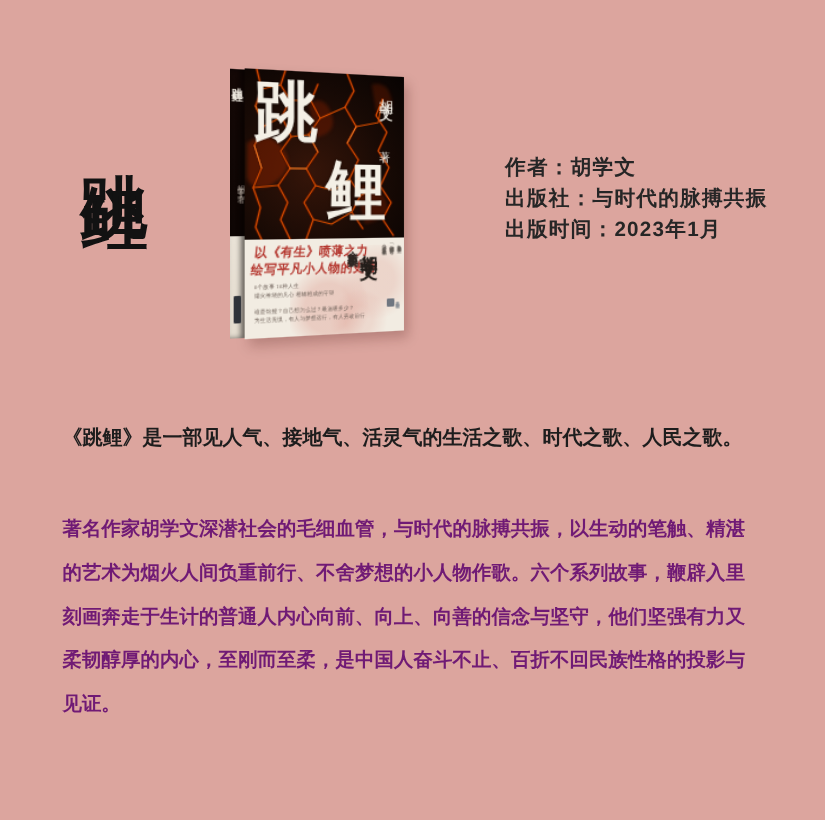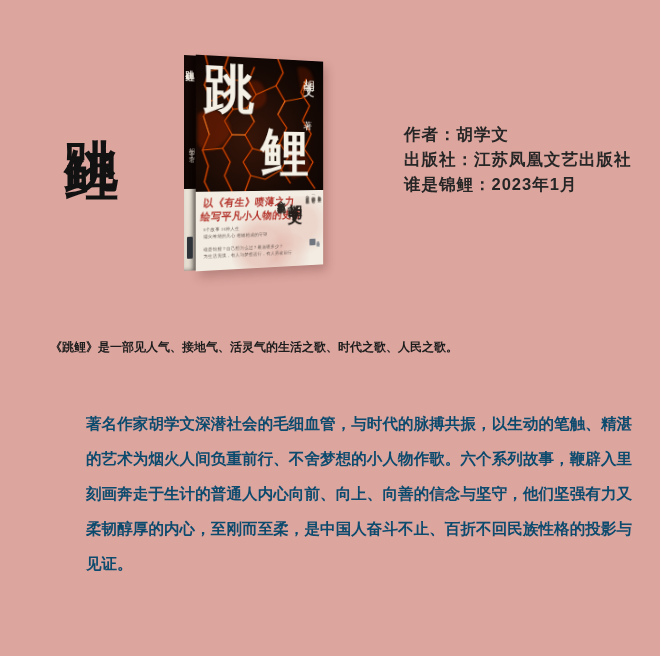--- a/index.html
+++ b/index.html
@@ -131,27 +131,26 @@
   .meta{
     position:absolute;left:404px;top:122px;
     font-family:"Liberation Sans","DejaVu Sans",sans-serif;
     font-weight:700;font-size:16.5px;line-height:25px;
     letter-spacing:1px;color:#262626;
   }
 
   
   .tagline{
     position:absolute;left:50px;top:324px;width:548px;
-    font-size:12px;line-height:22px;font-weight:700;color:#1d1d1d;
+    font-size:16px;line-height:22px;font-weight:700;color:#1d1d1d;
   }
   .description{
     position:absolute;left:50px;top:390px;width:546px;
-    font-size:15.5px;line-height:35px;font-weight:700;color:#0c4a6e;
+    font-size:15.5px;line-height:35px;font-weight:700;color:#701a75;
     text-align:justify;
-    margin-left:36px;
   }
 </style>
 </head>
 <body>
 
 <div class="stage">
 
   <div class="page-title">跳鲤</div>
 
   <div class="book">
@@ -225,20 +224,20 @@
         <div class="pub-logo">
           <div class="pub-logo-mark"></div>
           <div class="pub-logo-text">江苏凤凰文艺出版社</div>
         </div>
       </div>
     </div>
   </div>
 
   <div class="meta">
     <div>作者：胡学文</div>
-    <div>出版社：江苏凤凰文艺出版社</div>
-    <div>谁是锦鲤：2023年1月</div>
+    <div>出版社：与时代的脉搏共振</div>
+    <div>出版时间：2023年1月</div>
   </div>
 
   <p class="tagline">《跳鲤》是一部见人气、接地气、活灵气的生活之歌、时代之歌、人民之歌。</p>
   <p class="description">著名作家胡学文深潜社会的毛细血管，与时代的脉搏共振，以生动的笔触、精湛的艺术为烟火人间负重前行、不舍梦想的小人物作歌。六个系列故事，鞭辟入里刻画奔走于生计的普通人内心向前、向上、向善的信念与坚守，他们坚强有力又柔韧醇厚的内心，至刚而至柔，是中国人奋斗不止、百折不回民族性格的投影与见证。</p>
 
 </div>
 
 </body></html>

